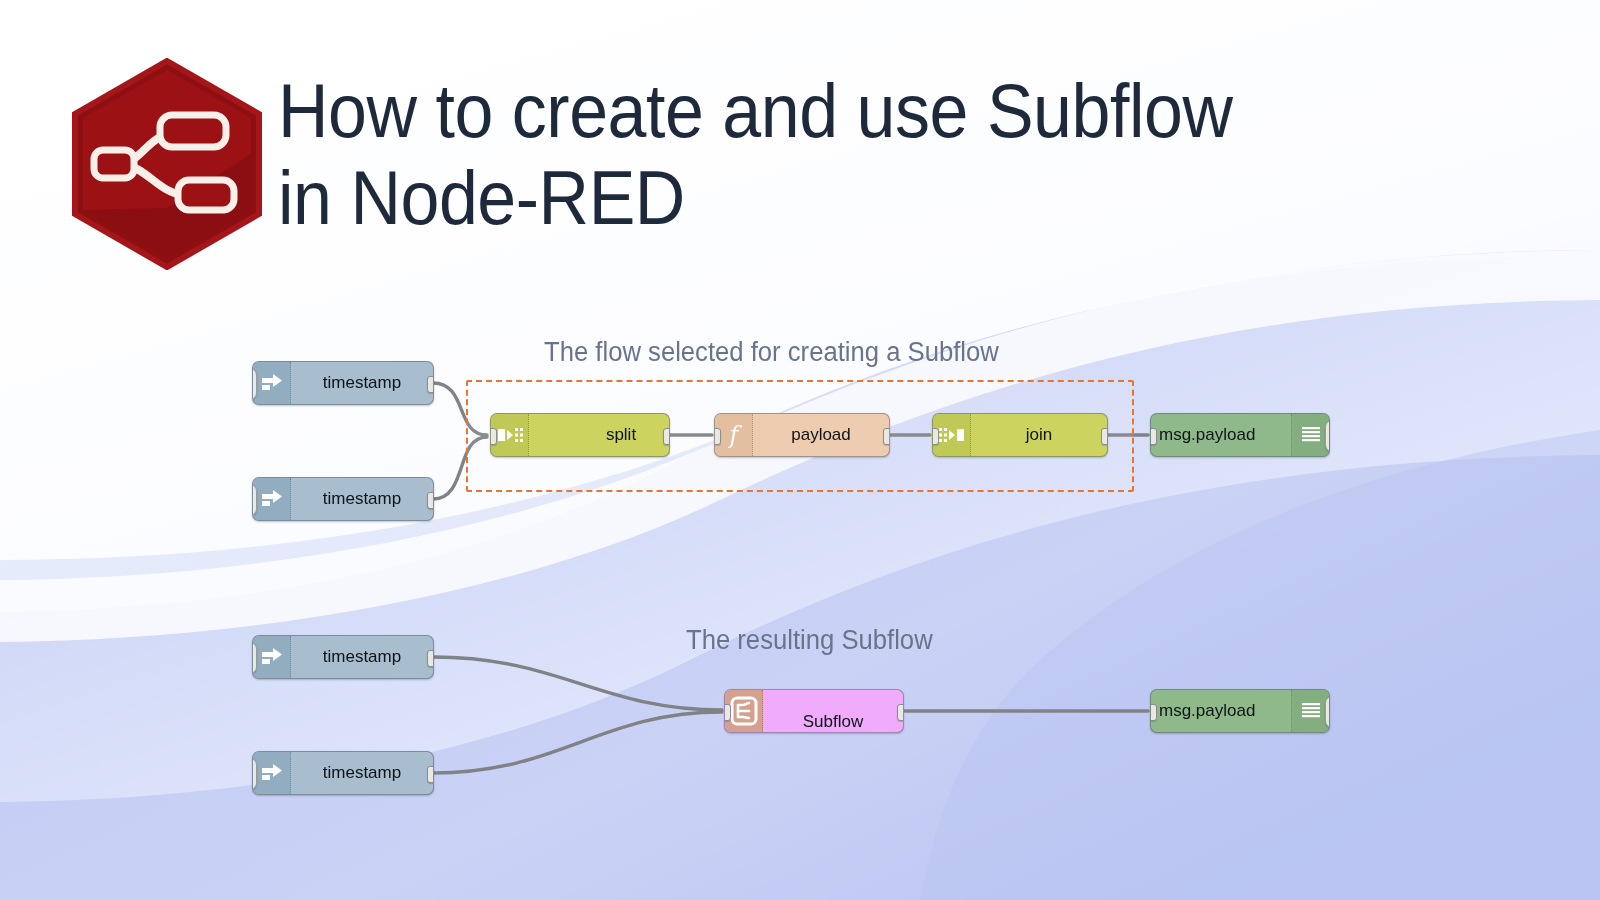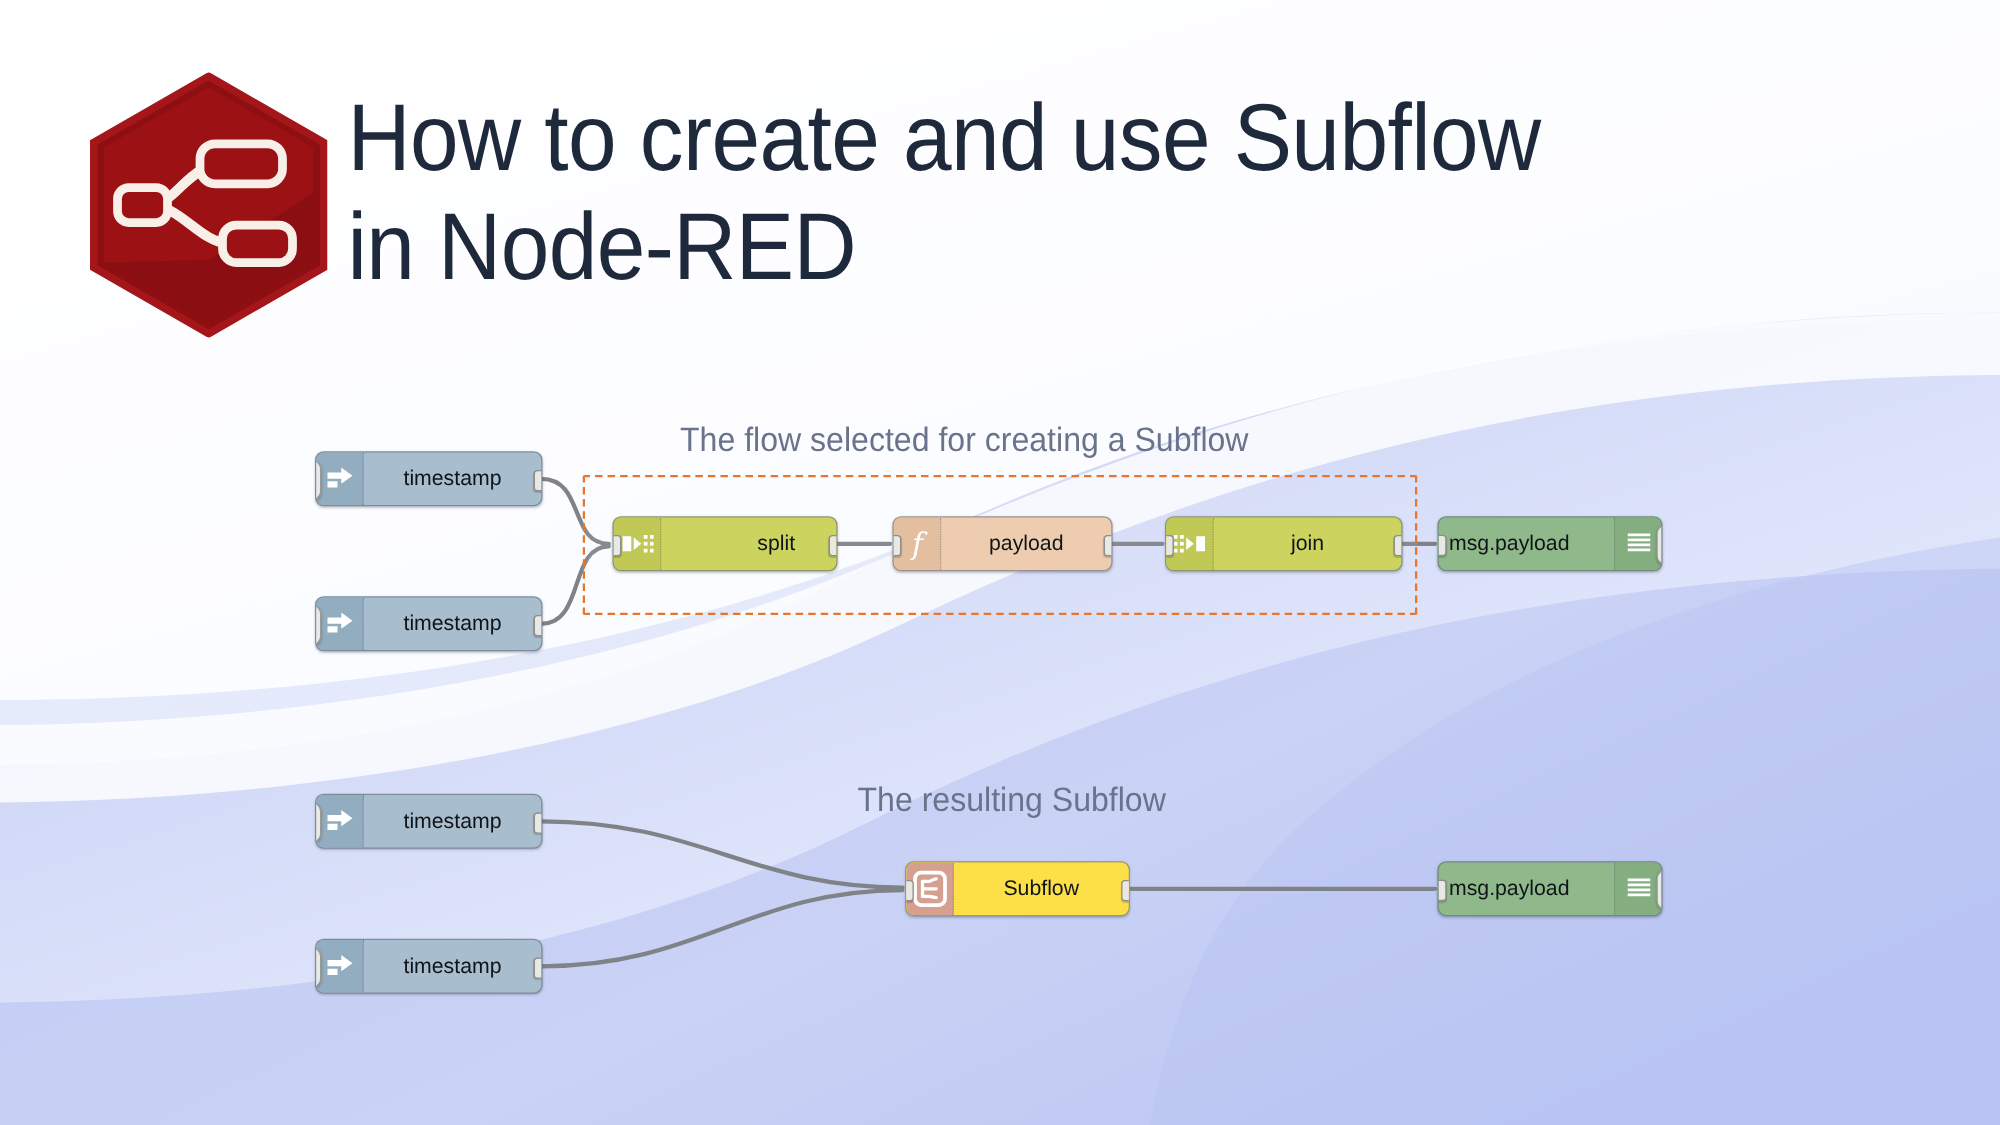--- a/index.html
+++ b/index.html
@@ -62,21 +62,21 @@
   .n-inject  { background:#a8bdcd; }
   .n-inject .icon-box { background:#93adc0; }
   .n-split   { background:#ccd45f;gap:44px; }
   .n-split .icon-box { background:#c0c956; }
   .n-join    { background:#ccd45f; }
   .n-join .icon-box { background:#c0c956; }
   .n-func    { background:#edccb0; }
   .n-func .icon-box { background:#e3bfa0; }
   .n-debug   { background:#90b98b; }
   .n-debug .icon-box { background:#85ae80; }
-  .n-subflow { background:#fde047; }
+  .n-subflow { background:#f0abfc;align-items:flex-end; }
   .n-subflow .icon-box { background:#d6a091; }
 
   
   .port {
     position:absolute; width:13px; height:17px; border-radius:3px;
     background:#e8e8e4; border:1px solid #8d8d8a; top:14px;
     box-shadow:0 1px 1px rgba(0,0,0,0.18);
   }
   .port.in  { left:-7px; }
   .port.out { right:-7px; }
@@ -249,21 +249,21 @@
     <div class="icon-box">
       <svg width="22" height="26" viewBox="0 0 22 26">
         <text x="11" y="21" font-family="DejaVu Serif, serif" font-size="24" font-style="italic" fill="#ffffff" text-anchor="middle">f</text>
       </svg>
     </div>
     <div class="lbl">payload</div>
     <div class="port in"></div>
     <div class="port out"></div>
   </div>
 
-  <div class="node n-join" style="left:932px; top:413px; width:190px;">
+  <div class="node n-join" style="left:932px; top:413px; width:176px;">
     <div class="icon-box">
       <svg width="26" height="20" viewBox="0 0 26 20">
         <g fill="#ffffff">
           <rect x="0" y="3" width="3" height="3"></rect>
             <rect x="5" y="3" width="3" height="3"></rect>
           <rect x="0" y="8.5" width="3" height="3"></rect>
             <rect x="5" y="8.5" width="3" height="3"></rect>
           <rect x="0" y="14" width="3" height="3"></rect>
             <rect x="5" y="14" width="3" height="3"></rect>
         </g>

